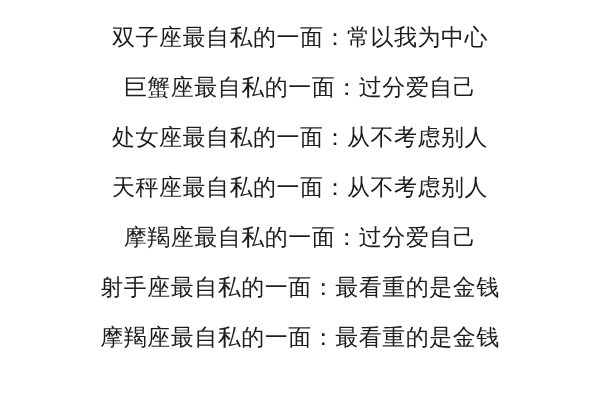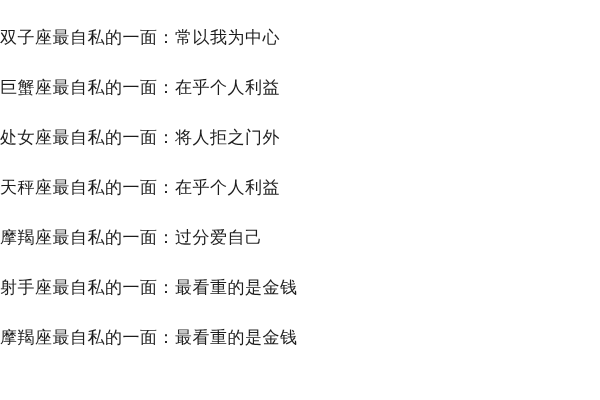--- a/index.html
+++ b/index.html
@@ -24,37 +24,38 @@
     position: absolute;
     left: 0;
     top: -38px;
     width: 600px;
     display: flex;
     flex-direction: column;
   }
   .line {
     height: 50px;
     line-height: 50px;
-    font-size: 17px;
+    text-align: center;
+    font-size: 23px;
     color: #1d1d1d;
     letter-spacing: 0.5px;
     white-space: nowrap;
     font-family: "DejaVu Sans", "Liberation Sans", sans-serif;
   }
   .line.clipped-top {
     color: #2a2a2a;
   }
 </style>
 </head>
 <body>
 
 <div class="page">
   <div class="lines">
     <div class="line clipped-top">金牛座最自私的一面：活在个人世界</div>
     <div class="line">双子座最自私的一面：常以我为中心</div>
-    <div class="line">巨蟹座最自私的一面：在乎个人利益</div>
-    <div class="line">处女座最自私的一面：将人拒之门外</div>
-    <div class="line">天秤座最自私的一面：在乎个人利益</div>
+    <div class="line">巨蟹座最自私的一面：过分爱自己</div>
+    <div class="line">处女座最自私的一面：从不考虑别人</div>
+    <div class="line">天秤座最自私的一面：从不考虑别人</div>
     <div class="line">摩羯座最自私的一面：过分爱自己</div>
     <div class="line">射手座最自私的一面：最看重的是金钱</div>
     <div class="line">摩羯座最自私的一面：最看重的是金钱</div>
   </div>
 </div>
 
 </body></html>

